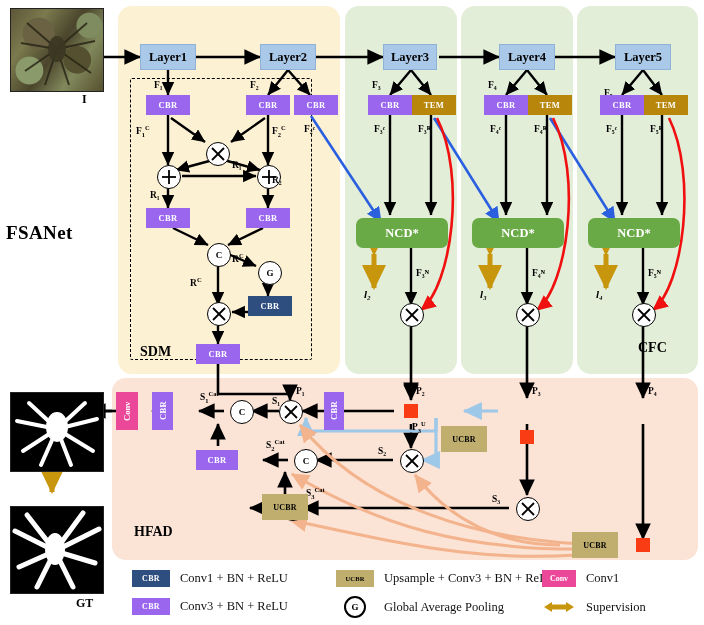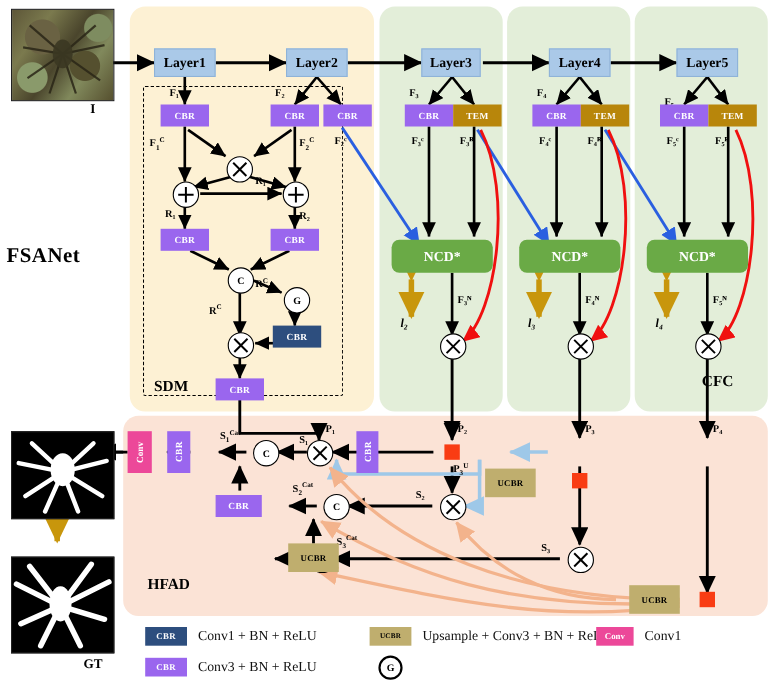--- a/index.html
+++ b/index.html
@@ -313,21 +313,21 @@
   </div>
   <div class="circ" style="left:257px;top:165px;width:22px;height:22px;">
     <svg width="22" height="22" viewBox="0 0 22 22">
         <line x1="11" y1="4" x2="11" y2="18" stroke="#000" stroke-width="1.8"></line>
         <line x1="4" y1="11" x2="18" y2="11" stroke="#000" stroke-width="1.8"></line>
       </svg>
   </div>
 
   <div class="lbl" style="left:232px;top:160px;">R₁</div>
   <div class="lbl" style="left:150px;top:190px;">R₁</div>
-  <div class="lbl" style="left:272px;top:192px;text-align:center;">R₂</div>
+  <div class="lbl" style="left:272px;top:175px;text-align:center;">R₂</div>
 
   <div class="node cbr3" style="left:146px;top:208px;width:44px;height:20px;">
       <span>CBR</span>
     </div>
   <div class="node cbr3" style="left:246px;top:208px;width:44px;height:20px;">
       <span>CBR</span>
     </div>
 
   <div class="circ sm" style="left:207px;top:243px;width:22px;height:22px;">
       <span>C</span>
@@ -507,22 +507,33 @@
           <span>UCBR</span>
         </div>
       <div class="lgtext">Upsample + Conv3 + BN + ReLU</div>
     </div>
     <div class="lgrow" style="left:336px;top:32px;">
       <div class="sw" style="width:38px;height:18px;">
         <div class="circ sm" style="position:relative;width:18px;height:18px;border-width:2px;">
             <span>G</span>
           </div>
       </div>
+      <div class="lgtext">Global Average Pooling</div>
     </div>
     <div class="lgrow" style="left:542px;top:4px;">
       <div class="sw convb" style="width:34px;height:17px;font-size:8px;color:#fff;">
           <span>Conv</span>
         </div>
       <div class="lgtext">Conv1</div>
     </div>
+    <div class="lgrow" style="left:542px;top:32px;">
+      <div class="sw" style="width:34px;height:18px;">
+        <svg width="34" height="18" viewBox="0 0 34 18">
+          <line x1="8" y1="9" x2="26" y2="9" stroke="#c8960c" stroke-width="5"></line>
+          <path d="M2,9 L10,4 L10,14 z" fill="#c8960c"></path>
+          <path d="M32,9 L24,4 L24,14 z" fill="#c8960c"></path>
+        </svg>
+      </div>
+      <div class="lgtext">Supervision</div>
+    </div>
   </div>
 
 </div>
 
 </body></html>

